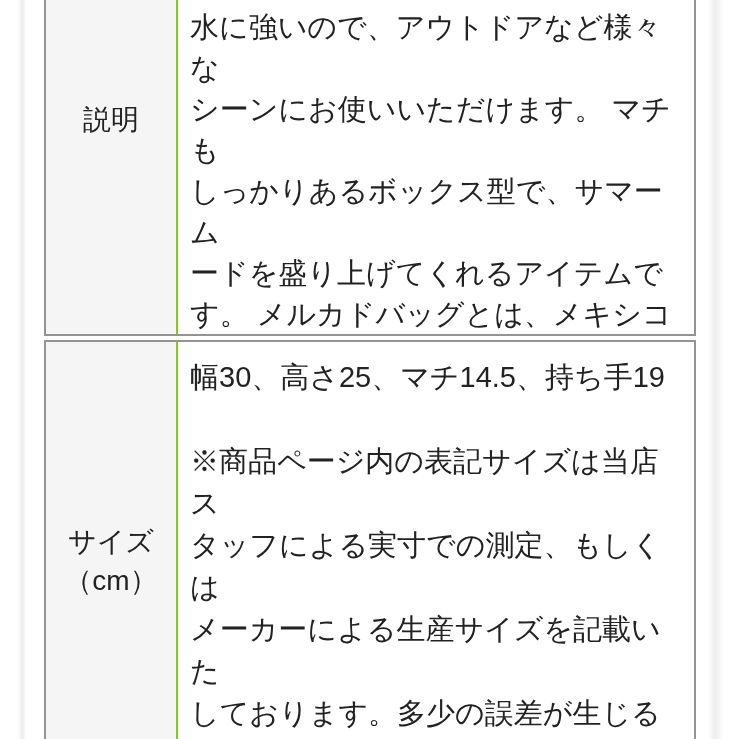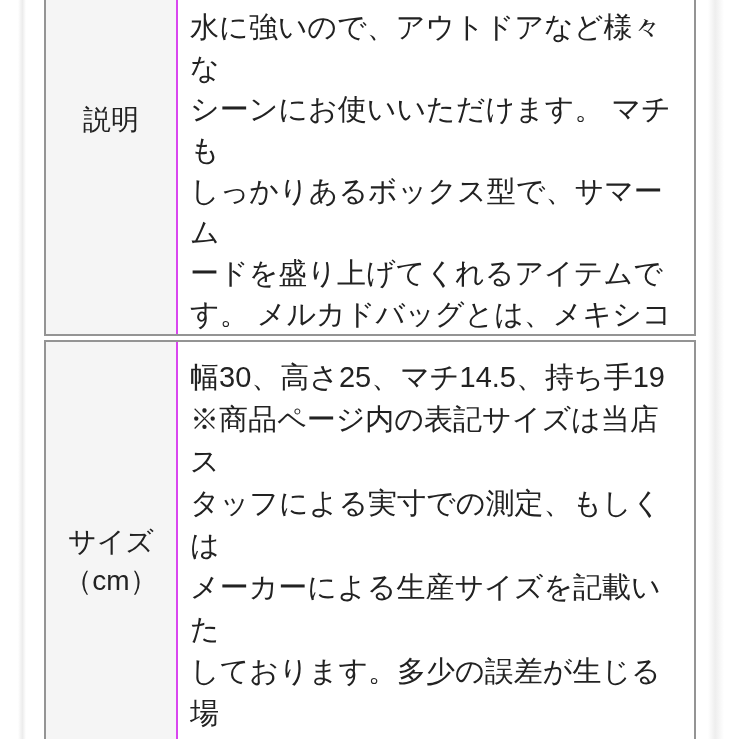--- a/index.html
+++ b/index.html
@@ -58,21 +58,21 @@
     height: 442px;
     overflow: hidden;
   }
   .cell {
     box-sizing: border-box;
   }
   .head {
     flex: 0 0 132px;
     width: 132px;
     background: #f5f5f5;
-    border-right: 2px solid #d946ef;
+    border-right: 2px solid #84cc16;
     display: flex;
     justify-content: center;
     text-align: center;
   }
   .row-desc .head {
     align-items: flex-start;
     padding-top: 100px;
   }
   .row-size .head {
     align-items: center;
@@ -97,20 +97,21 @@
     color: #222222;
   }
   .row-desc .body-text {
     margin-top: 3px;
     line-height: 41px;
   }
   .row-size .body {
     padding-top: 14px;
   }
   .size-dimensions {
+    margin-bottom: 42px; 
   }
 </style>
 </head>
 <body>
 
 <div class="page">
 
   <div class="edge-band edge-left"></div>
   <div class="edge-band edge-right"></div>
 

